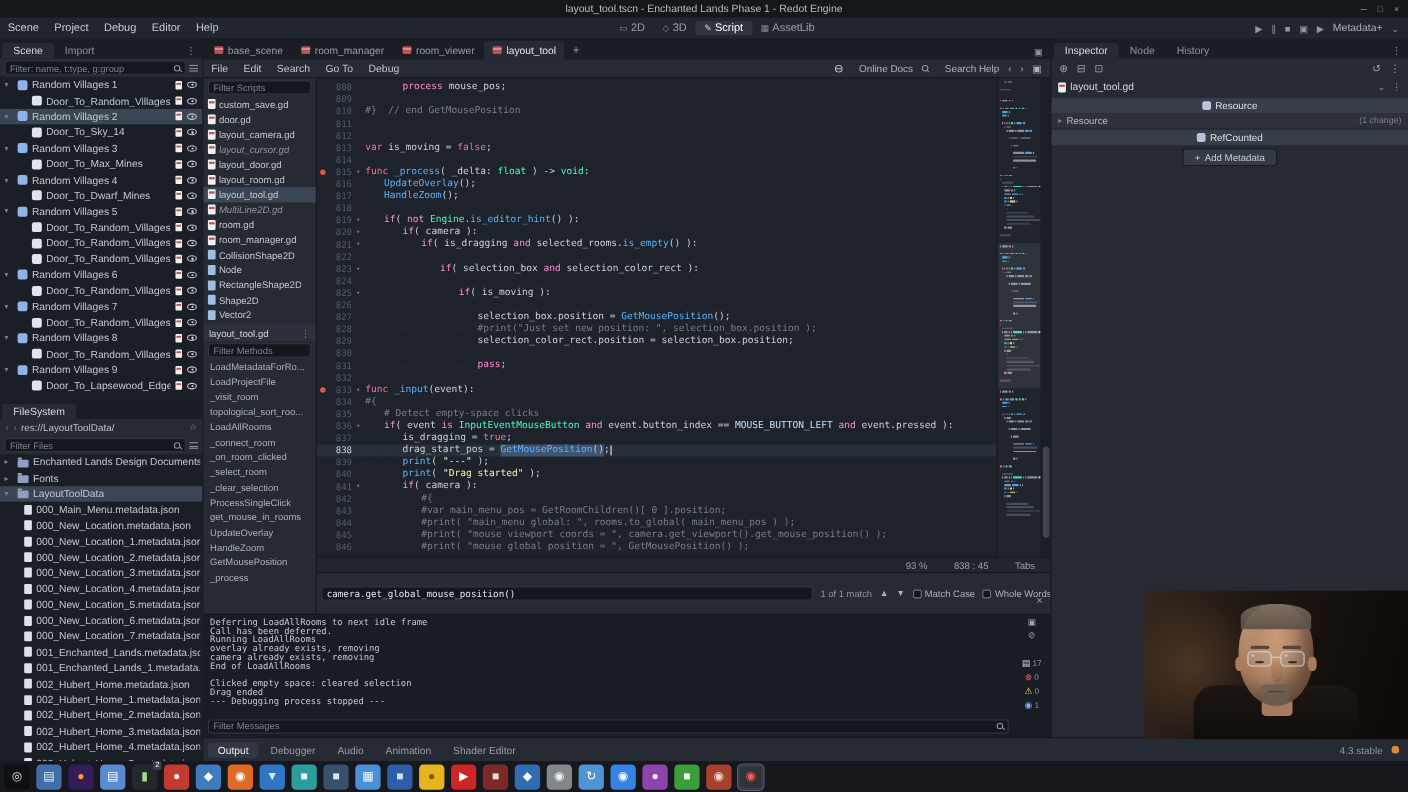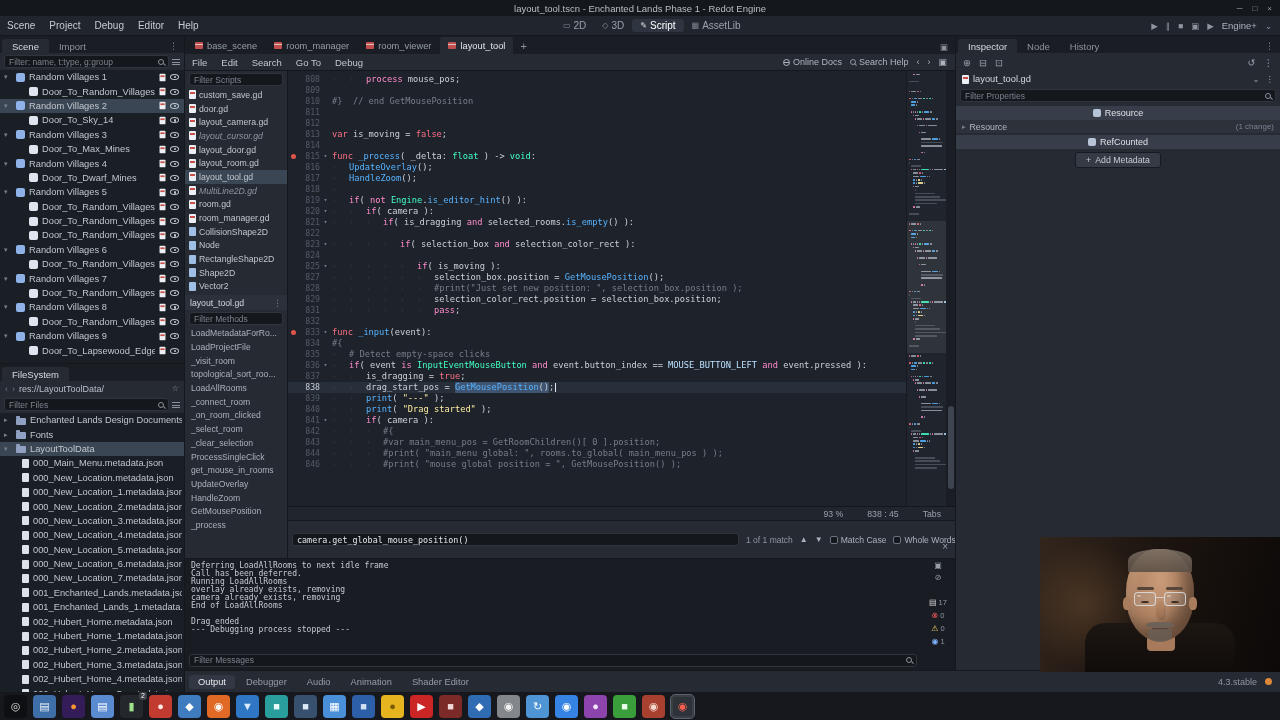--- a/index.html
+++ b/index.html
@@ -68,21 +68,21 @@
   #scene-tabs{height:18px;background:#1a1e24;display:flex;align-items:flex-end;padding-left:2px;gap:1px;flex:none;}
   .stab{display:flex;align-items:center;gap:4px;height:17px;padding:0 8px;font-size:9.3px;color:#969da8;border-radius:3px 3px 0 0;}
   .stab.active{background:#262b33;color:#e2e5ea;}
   .stab-icon{width:8px;height:7px;background:#c05050;border-radius:1px;position:relative;flex:none;}
   .stab-icon::before{content:'';position:absolute;top:1.5px;left:0;right:0;height:1px;background:rgba(240,240,240,.7);}
   .newtab{color:#8d939e;font-size:11px;padding:0 6px 2px;}
   .tabs-corner{margin-left:auto;color:#8d939e;font-size:8.5px;padding:0 7px 2px;}
   #script-menu-row{height:17px;background:#262b33;border-bottom:1px solid #14171b;display:flex;align-items:center;flex:none;}
   #script-menus span{padding:0 7px;font-size:9.5px;color:#c2c7cf;}
   .smr-right{margin-left:auto;display:flex;align-items:center;gap:8px;padding-right:8px;font-size:9px;color:#aeb4be;}
-  .smr-right .mi{display:flex;align-items:center;gap:3px;}
+  .smr-right .mi{display:flex;align-items:center;gap:15px;}
   .globe-icon{width:7px;height:7px;border:1px solid #aeb4be;border-radius:50%;position:relative;}
   .globe-icon::after{content:'';position:absolute;left:0;right:0;top:2.5px;height:1px;background:#aeb4be;}
 
   #script-body{flex:1;display:flex;min-height:0;}
   #script-panel{width:103px;background:#262b33;border-right:1px solid #14171b;display:flex;flex-direction:column;flex:none;}
   #script-list{flex:none;}
   .srow{display:flex;align-items:center;gap:3px;height:13.7px;padding:0 4px;font-size:8.7px;color:#c2c7cf;white-space:nowrap;overflow:hidden;}
   .srow.sel{background:#3a4654;}
   .srow.dim{color:#8d95a1;font-style:italic;}
   #current-script-row{height:15px;display:flex;align-items:center;justify-content:space-between;padding:0 5px;font-size:8.7px;color:#d2d6dc;background:#2b303a;margin-top:2px;}
@@ -229,21 +229,21 @@
           <span class="ws-icon">▦</span>
           <span>AssetLib</span>
         </span>
       </div>
     <div class="run-controls">
       <span>▶</span>
       <span>∥</span>
       <span>■</span>
       <span>▣</span>
       <span>▶</span>
-      <span class="renderer">Engine+</span>
+      <span class="renderer">Metadata+</span>
       <span>⌄</span>
     </div>
   </div>
 
   <div id="left-dock">
     <div id="scene-dock">
       <div class="dock-tabs" id="scene-dock-tabs">
           <div class="dock-tab active">Scene</div>
           <div class="dock-tab">Import</div>
           <span class="dock-corner">⋮</span>
@@ -829,40 +829,56 @@
                 <span class="gut">
                   <span class="bpc"></span>
                   <span class="lnum">825</span>
                   <span class="foldc">▾</span>
                 </span>
                 <span class="cbody"><span class="ind"></span><span class="ind"></span><span class="ind"></span><span class="ind"></span><span class="ind"></span><span class="tok c">if</span><span class="tok p">( is_moving ):</span></span>
               </div>
               <div class="cline">
                 <span class="gut">
                   <span class="bpc"></span>
+                  <span class="lnum">826</span>
+                  <span class="foldc"></span>
+                </span>
+                <span class="cbody"></span>
+              </div>
+              <div class="cline">
+                <span class="gut">
+                  <span class="bpc"></span>
                   <span class="lnum">827</span>
                   <span class="foldc"></span>
                 </span>
                 <span class="cbody"><span class="ind"></span><span class="ind"></span><span class="ind"></span><span class="ind"></span><span class="ind"></span><span class="ind"></span><span class="tok p">selection_box.position = </span><span class="tok f">GetMousePosition</span><span class="tok p">();</span></span>
               </div>
               <div class="cline">
                 <span class="gut">
                   <span class="bpc"></span>
                   <span class="lnum">828</span>
                   <span class="foldc"></span>
                 </span>
                 <span class="cbody"><span class="ind"></span><span class="ind"></span><span class="ind"></span><span class="ind"></span><span class="ind"></span><span class="ind"></span><span class="tok m">#print("Just set new position: ", selection_box.position );</span></span>
               </div>
               <div class="cline">
                 <span class="gut">
                   <span class="bpc"></span>
                   <span class="lnum">829</span>
                   <span class="foldc"></span>
                 </span>
                 <span class="cbody"><span class="ind"></span><span class="ind"></span><span class="ind"></span><span class="ind"></span><span class="ind"></span><span class="ind"></span><span class="tok p">selection_color_rect.position = selection_box.position;</span></span>
+              </div>
+              <div class="cline">
+                <span class="gut">
+                  <span class="bpc"></span>
+                  <span class="lnum">830</span>
+                  <span class="foldc"></span>
+                </span>
+                <span class="cbody"></span>
               </div>
               <div class="cline">
                 <span class="gut">
                   <span class="bpc"></span>
                   <span class="lnum">831</span>
                   <span class="foldc"></span>
                 </span>
                 <span class="cbody"><span class="ind"></span><span class="ind"></span><span class="ind"></span><span class="ind"></span><span class="ind"></span><span class="ind"></span><span class="tok c">pass</span><span class="tok p">;</span></span>
               </div>
               <div class="cline">
@@ -963,20 +979,28 @@
                 </span>
                 <span class="cbody"><span class="ind"></span><span class="ind"></span><span class="ind"></span><span class="tok m">#var main_menu_pos = GetRoomChildren()[ 0 ].position;</span></span>
               </div>
               <div class="cline">
                 <span class="gut">
                   <span class="bpc"></span>
                   <span class="lnum">844</span>
                   <span class="foldc"></span>
                 </span>
                 <span class="cbody"><span class="ind"></span><span class="ind"></span><span class="ind"></span><span class="tok m">#print( "main_menu global: ", rooms.to_global( main_menu_pos ) );</span></span>
+              </div>
+              <div class="cline">
+                <span class="gut">
+                  <span class="bpc"></span>
+                  <span class="lnum">845</span>
+                  <span class="foldc"></span>
+                </span>
+                <span class="cbody"><span class="ind"></span><span class="ind"></span><span class="ind"></span><span class="tok m">#print( "mouse viewport coords = ", camera.get_viewport().get_mouse_position() );</span></span>
               </div>
               <div class="cline">
                 <span class="gut">
                   <span class="bpc"></span>
                   <span class="lnum">846</span>
                   <span class="foldc"></span>
                 </span>
                 <span class="cbody"><span class="ind"></span><span class="ind"></span><span class="ind"></span><span class="tok m">#print( "mouse global position = ", GetMousePosition() );</span></span>
               </div>
             </div>
@@ -1478,20 +1502,21 @@
     <div id="output-panel">
       <div class="out-main">
         <div id="output-lines">
             <div class="oline">Deferring LoadAllRooms to next idle frame</div>
             <div class="oline">Call has been deferred.</div>
             <div class="oline">Running LoadAllRooms</div>
             <div class="oline">overlay already exists, removing</div>
             <div class="oline">camera already exists, removing</div>
             <div class="oline">End of LoadAllRooms</div>
             <div class="oline">&nbsp;</div>
+            <div class="oline">Clicked empty space: cleared selection</div>
             <div class="oline">Drag ended</div>
             <div class="oline">--- Debugging process stopped ---</div>
           </div>
         <div class="out-filter">
           <div class="tinput">
             <span class="ph">Filter Messages</span>
             <span class="mag-icon"></span>
           </div>
         </div>
       </div>
@@ -1535,26 +1560,20 @@
       </span>
     </div>
     <div id="insp-object">
       <span class="page gd"></span>
       <span>layout_tool.gd</span>
       <span class="right">
         <span>⌄</span>
         <span>⋮</span>
       </span>
     </div>
-    <div class="filter-row">
-      <div class="tinput">
-        <span class="ph">Filter Properties</span>
-        <span class="mag-icon"></span>
-      </div>
-    </div>
     <div class="insp-cat">
       <span class="cat-icon"></span>
       <span>Resource</span>
     </div>
     <div class="insp-section">
       <span style="font-size:7px;color:#78808c;">▸</span>
       <span>Resource</span>
       <span class="note">(1 change)</span>
     </div>
     <div class="insp-cat">

